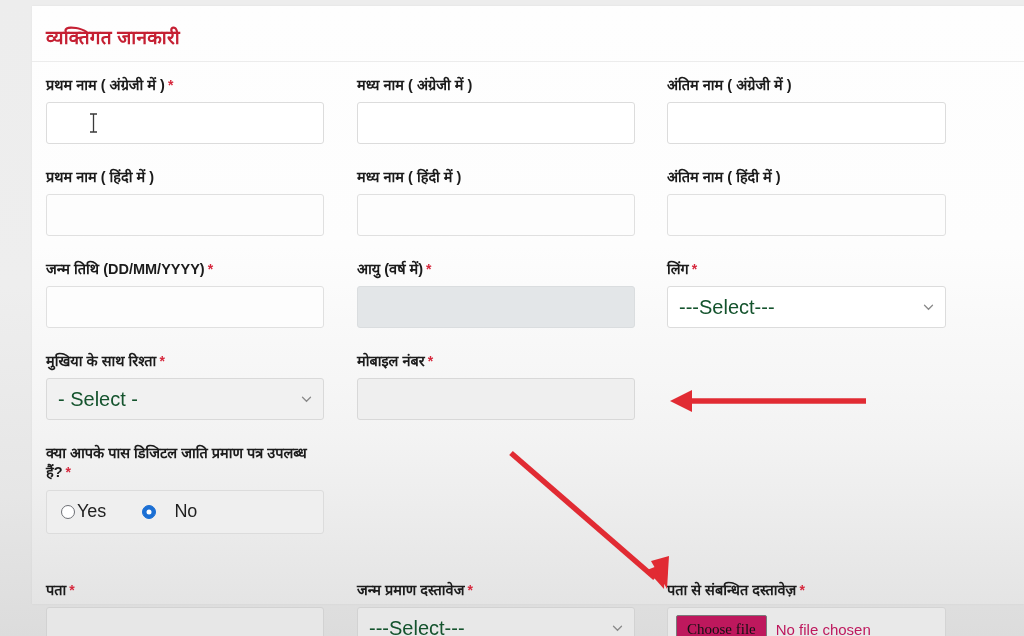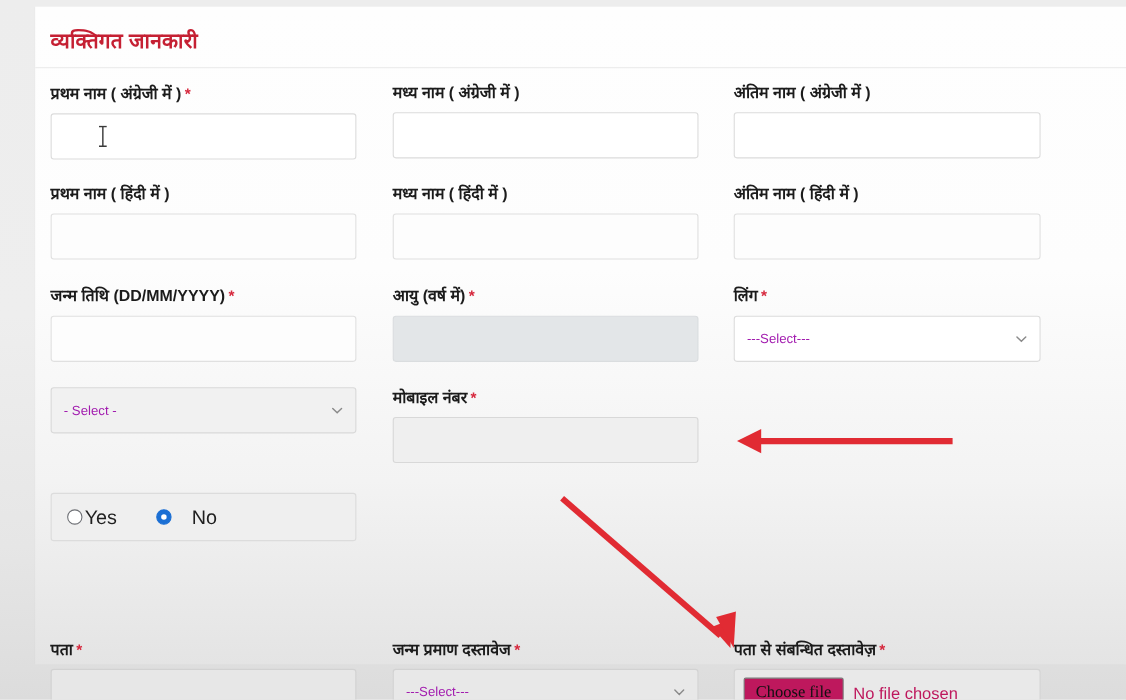--- a/index.html
+++ b/index.html
@@ -141,22 +141,22 @@
     width: 100%;
     height: 42px;
   }
   .select-box select {
     width: 100%;
     height: 100%;
     background: #ffffff;
     border: 1px solid #dcdcdc;
     border-radius: 3px;
     font-family: inherit;
-    font-size: 12px;
-    color: #a21caf;
+    font-size: 20px;
+    color: #14532d;
     padding: 0 28px 0 11px;
     outline: none;
     -webkit-appearance: none;
     -moz-appearance: none;
     appearance: none;
   }
   .select-box.shaded select  { background: #f1f1f1; border-color: #d9d9d9; }
   .select-box.shaded2 select { background: #e8e8e8; border-color: #d2d2d2; }
 
   .chevron {
@@ -348,20 +348,23 @@
                 <path d="M2.5 4.8 L6.5 8.8 L10.5 4.8" stroke="#8a8a8a" stroke-width="1.3" fill="none" stroke-linecap="round"></path>
               </svg>
           </span>
         </div>
       </div>
     </div>
 
     <div class="form-row" id="row-4">
 
       <div class="field col-1">
+        <label class="field-label">
+          <span>मुखिया के साथ रिश्ता</span><span class="req">*</span>
+        </label>
         <div class="select-box shaded">
           <select>
             <option>- Select -</option>
           </select>
           <span class="chevron">
             <svg viewBox="0 0 13 13">
                 <path d="M2.5 4.8 L6.5 8.8 L10.5 4.8" stroke="#8a8a8a" stroke-width="1.3" fill="none" stroke-linecap="round"></path>
               </svg>
           </span>
         </div>
@@ -370,20 +373,23 @@
       <div class="field col-2">
         <label class="field-label">
           <span>मोबाइल नंबर</span><span class="req">*</span>
         </label>
         <input class="text-input shaded" type="text" value="" style="">
       </div>
     </div>
 
     <div class="form-row" id="row-5">
       <div class="field col-1">
+        <label class="field-label wrap">
+          <span>क्या आपके पास डिजिटल जाति प्रमाण पत्र उपलब्ध हैं?</span><span class="req">*</span>
+        </label>
         <div class="radio-group" style="margin-top:4px;">
           <span class="radio-item first">
             <span class="radio-dot"></span>
             <span class="radio-label">Yes</span>
           </span>
           <span class="radio-item">
             <span class="radio-dot checked"></span>
             <span class="radio-label">No</span>
           </span>
         </div>

